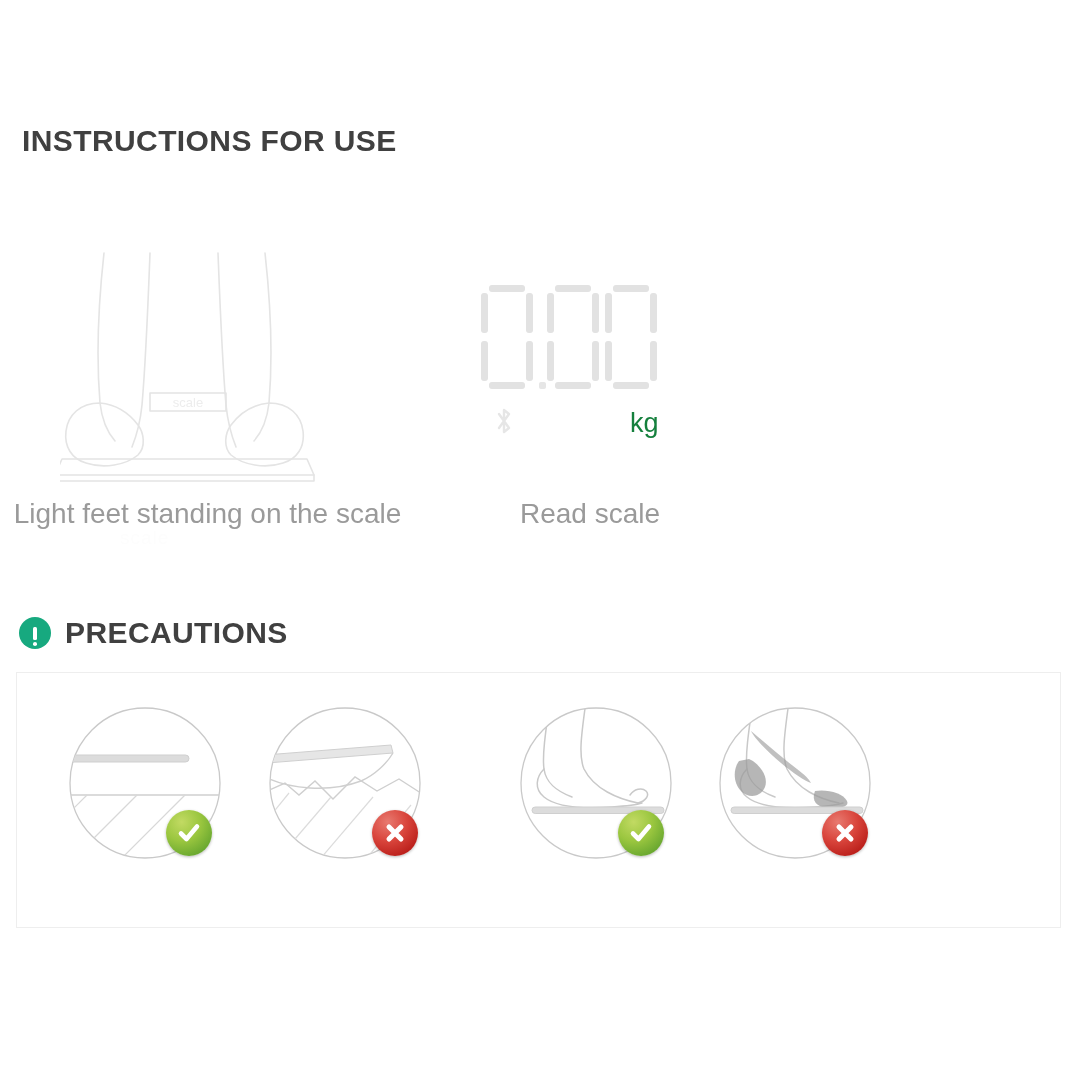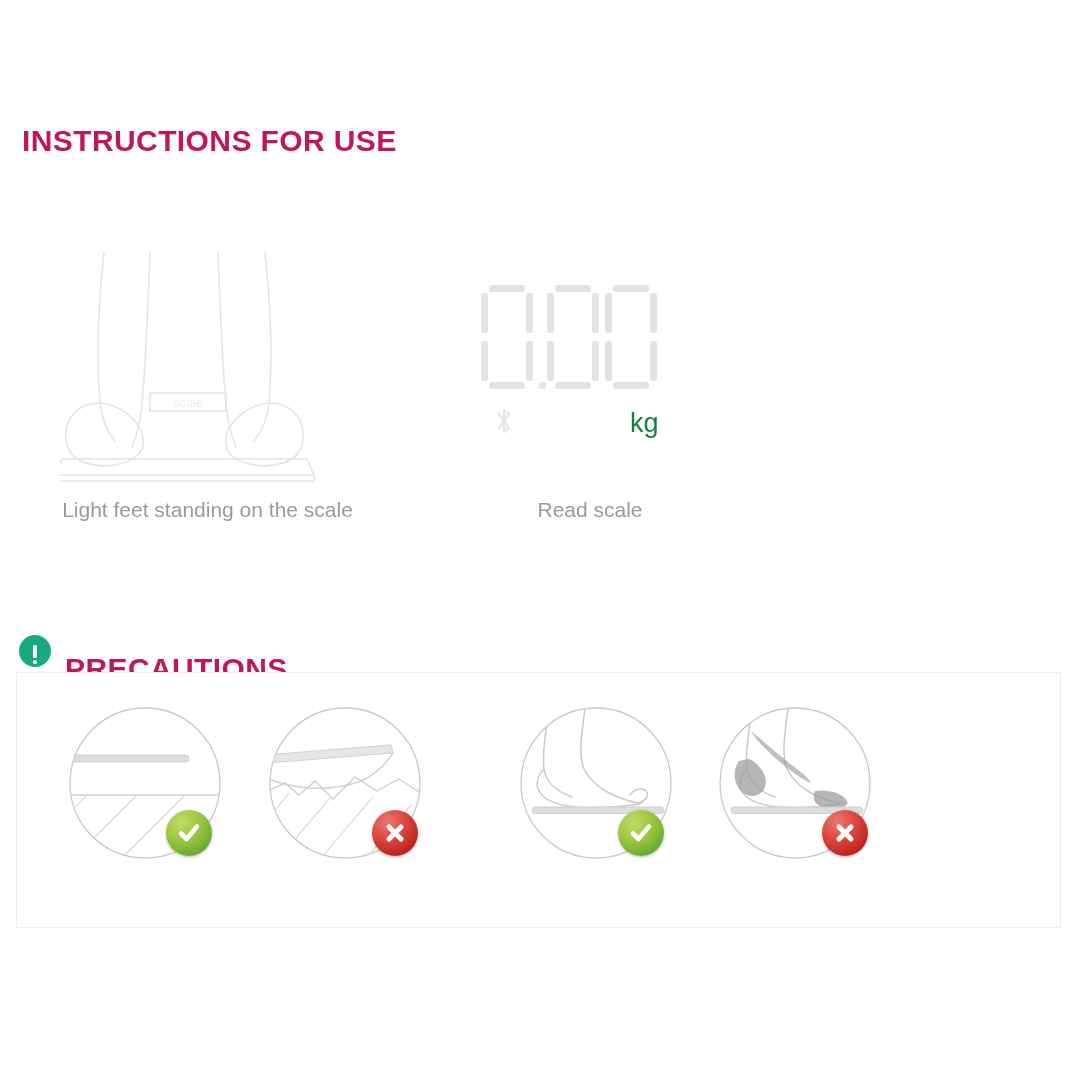--- a/index.html
+++ b/index.html
@@ -14,36 +14,35 @@
     font-family: "Liberation Sans", sans-serif;
     overflow: hidden;
   }
 
   
   .section-title {
     position: absolute;
     font-size: 30px;
     font-weight: bold;
     letter-spacing: 0.4px;
-    color: #be185d;
+    color: #404040;
     white-space: nowrap;
   }
   #instructions-title { left: 22px; top: 124px; }
 
   #precautions-header {
     position: absolute;
     left: 19px;
     top: 616px;
     display: flex;
     align-items: center;
     gap: 14px;
   }
   #precautions-header .section-title {
     position: static;
-    margin-top: 36px;
   }
 
   .warn-badge {
     width: 32px;
     height: 32px;
     border-radius: 50%;
     background: #17A97F;
     display: flex;
     align-items: center;
     justify-content: center;
@@ -69,21 +68,21 @@
 
   
   .step {
     position: absolute;
   }
   #step-feet  { left: 60px;  top: 235px; width: 300px; height: 250px; }
   #step-read  { left: 460px; top: 235px; width: 280px; height: 250px; }
 
   .step-caption {
     position: absolute;
-    font-size: 21px;
+    font-size: 28px;
     color: #9a9a9a;
     white-space: nowrap;
     text-align: center;
   }
   #caption-feet { left: 0px;   top: 498px; width: 415px; }
   #caption-read { left: 455px; top: 498px; width: 270px; }
 
   
   #watermark {
     position: absolute;

